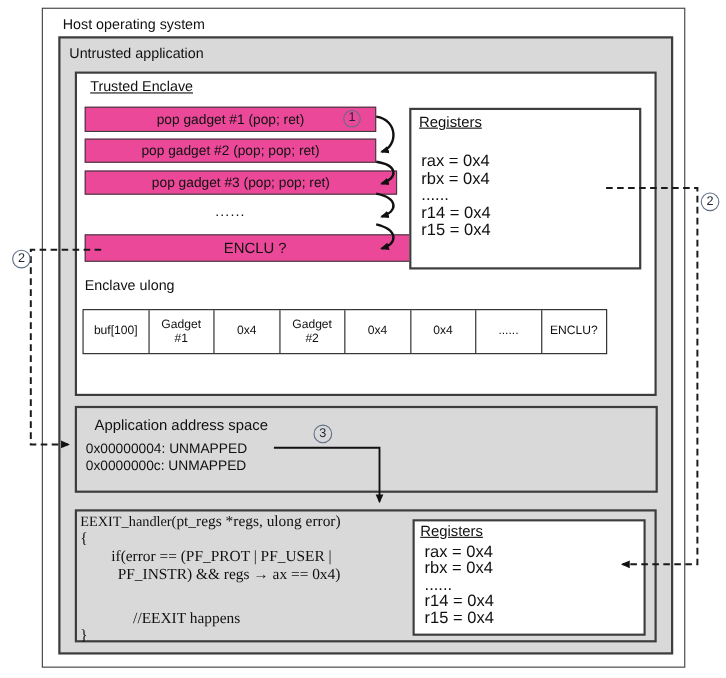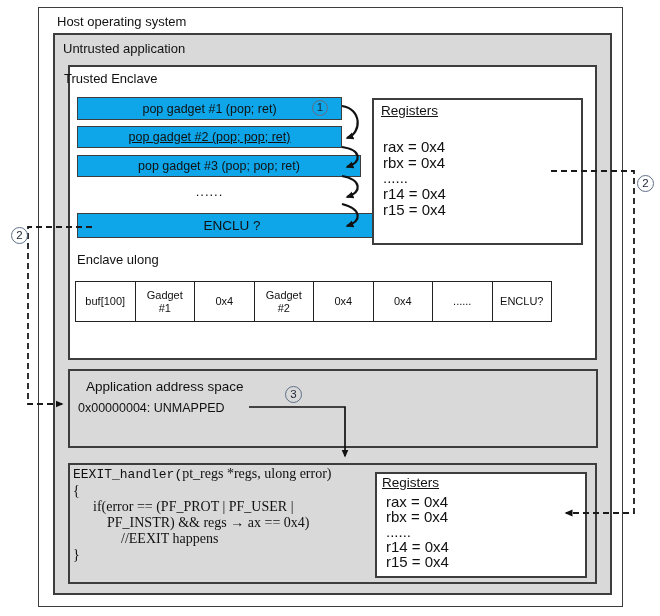--- a/index.html
+++ b/index.html
@@ -6,41 +6,41 @@
   #stage{
     position:relative;width:660px;height:616px;background:#ffffff;
     font-family:"Liberation Sans", sans-serif;color:#111;overflow:hidden;
   }
   .box{position:absolute;box-sizing:border-box;border:2px solid #3d3d3d;}
   .white{background:#ffffff;}
   .gray{background:#d9d9d9;}
   .thin{border-width:1.5px;}
   .lbl{position:absolute;font-size:13px;color:#111;white-space:nowrap;}
   .gadget{
-    position:absolute;box-sizing:border-box;border:1.5px solid #3d3d3d;background:#0ea5e9;
+    position:absolute;box-sizing:border-box;border:1.5px solid #3d3d3d;background:#ec4899;
     display:flex;align-items:center;justify-content:center;
     font-size:12.5px;white-space:nowrap;
   }
   .dotsrow{position:absolute;text-align:center;font-size:13px;letter-spacing:1px;}
   .regbox{position:absolute;box-sizing:border-box;border:2px solid #3d3d3d;background:#fff;}
   .regtitle{position:absolute;left:7px;top:3px;font-size:13.5px;text-decoration:underline;}
   .regrow{position:absolute;left:9px;font-size:15px;white-space:nowrap;}
   .stacktable{
     position:absolute;display:flex;box-sizing:border-box;
     border:1.5px solid #222;background:#fff;
   }
   .cell{
     flex:1 1 0;box-sizing:border-box;border-right:1.5px solid #222;
     display:flex;align-items:center;justify-content:center;text-align:center;
     font-size:11px;line-height:1.15;white-space:pre-line;padding:1px 0;
   }
   .cell:last-child{border-right:none;}
   .addr{position:absolute;font-size:12.5px;white-space:nowrap;}
   .code{position:absolute;font-family:"Liberation Serif", serif;font-size:14px;line-height:16px;white-space:nowrap;}
-  .code .sans{font-family:Liberation Mono, monospace;font-size:13px;}
+  .code .sans{font-family:Liberation Serif, serif;font-size:13px;}
   .circlenum{
     position:absolute;width:17px;height:17px;border-radius:50%;
     border:1.4px solid #5f6f87;color:#1c2433;background:transparent;
     display:flex;align-items:center;justify-content:center;
     font-size:11.5px;line-height:1;box-sizing:border-box;
   }
   svg.overlay{position:absolute;left:0;top:0;pointer-events:none;z-index:10;}
   .above{z-index:12;}
 </style>
 </head>
@@ -48,26 +48,26 @@
 
 <div id="stage">
 
   <div class="box white thin" style="left:38px;top:7px;width:585px;height:600px;"></div>
   <div class="lbl" style="left:57px;top:14px;">Host operating system</div>
 
   <div class="box gray" style="left:53px;top:33px;width:559px;height:562px;"></div>
   <div class="lbl" style="left:63px;top:41px;">Untrusted application</div>
 
   <div class="box white" style="left:68px;top:65px;width:529px;height:295px;"></div>
-  <div class="lbl" style="left:64px;top:71px;">Trusted Enclave</div>
+  <div class="lbl" style="left:82px;top:71px;text-decoration:underline;">Trusted Enclave</div>
 
   <div class="gadget" style="left:77px;top:97px;width:265px;height:23px;">
     <span>pop gadget #1 (pop; ret)</span>
   </div>
-  <div class="gadget" style="left:77px;top:126px;width:265px;height:22px;text-decoration:underline;">
+  <div class="gadget" style="left:77px;top:126px;width:265px;height:22px;">
     <span>pop gadget #2 (pop; pop; ret)</span>
   </div>
   <div class="gadget" style="left:77px;top:155px;width:284px;height:22px;">
     <span>pop gadget #3 (pop; pop; ret)</span>
   </div>
   <div class="dotsrow" style="left:77px;top:184px;width:265px;">......</div>
   <div class="gadget" style="left:77px;top:213px;width:310px;height:25px;font-size:13.5px;">
     <span>ENCLU ?</span>
   </div>
 
@@ -90,28 +90,29 @@
 #2</div>
     <div class="cell">0x4</div>
     <div class="cell">0x4</div>
     <div class="cell">......</div>
     <div class="cell">ENCLU?</div>
   </div>
 
   <div class="box gray" style="left:68px;top:369px;width:530px;height:79px;"></div>
   <div class="lbl" style="left:86px;top:379px;font-size:13.5px;">Application address space</div>
   <div class="addr" style="left:78px;top:401px;">0x00000004: UNMAPPED</div>
+  <div class="addr" style="left:78px;top:416px;">0x0000000c: UNMAPPED</div>
 
   <div class="box gray" style="left:68px;top:463px;width:529px;height:121px;"></div>
   <div class="code" style="left:73px;top:466px;">
     <div><span class="sans">EEXIT_handler(</span><span>pt_regs *regs, ulong error)</span></div>
     <div>{</div>
-    <div style="padding-left:20px;">if(error == (PF_PROT | PF_USER |</div>
+    <div style="padding-left:20px;text-align:center;">if(error == (PF_PROT | PF_USER |</div>
     <div style="padding-left:34px;">PF_INSTR) &amp;&amp; regs → ax == 0x4)</div>
-    <div style="padding-left:48px;">//EEXIT happens</div>
+    <div style="padding-left:48px;margin-top:24px;">//EEXIT happens</div>
     <div>}</div>
   </div>
 
   <div class="regbox" style="left:375px;top:472px;width:212px;height:106px;">
     <div class="regtitle" style="left:5px;top:1px;">Registers</div>
     <div class="regrow" style="top:19px;">rax = 0x4</div>
     <div class="regrow" style="top:34px;">rbx = 0x4</div>
     <div class="regrow" style="top:49px;">......</div>
     <div class="regrow" style="top:64px;">r14 = 0x4</div>
     <div class="regrow" style="top:79px;">r15 = 0x4</div>

